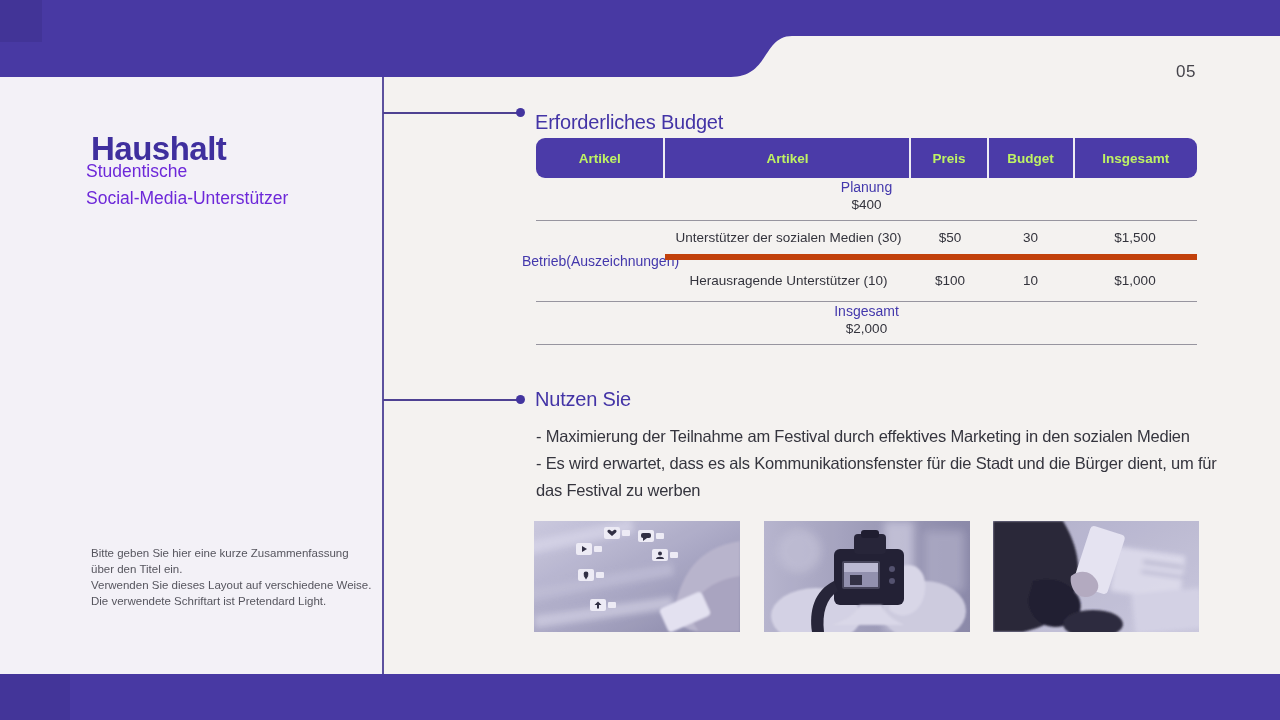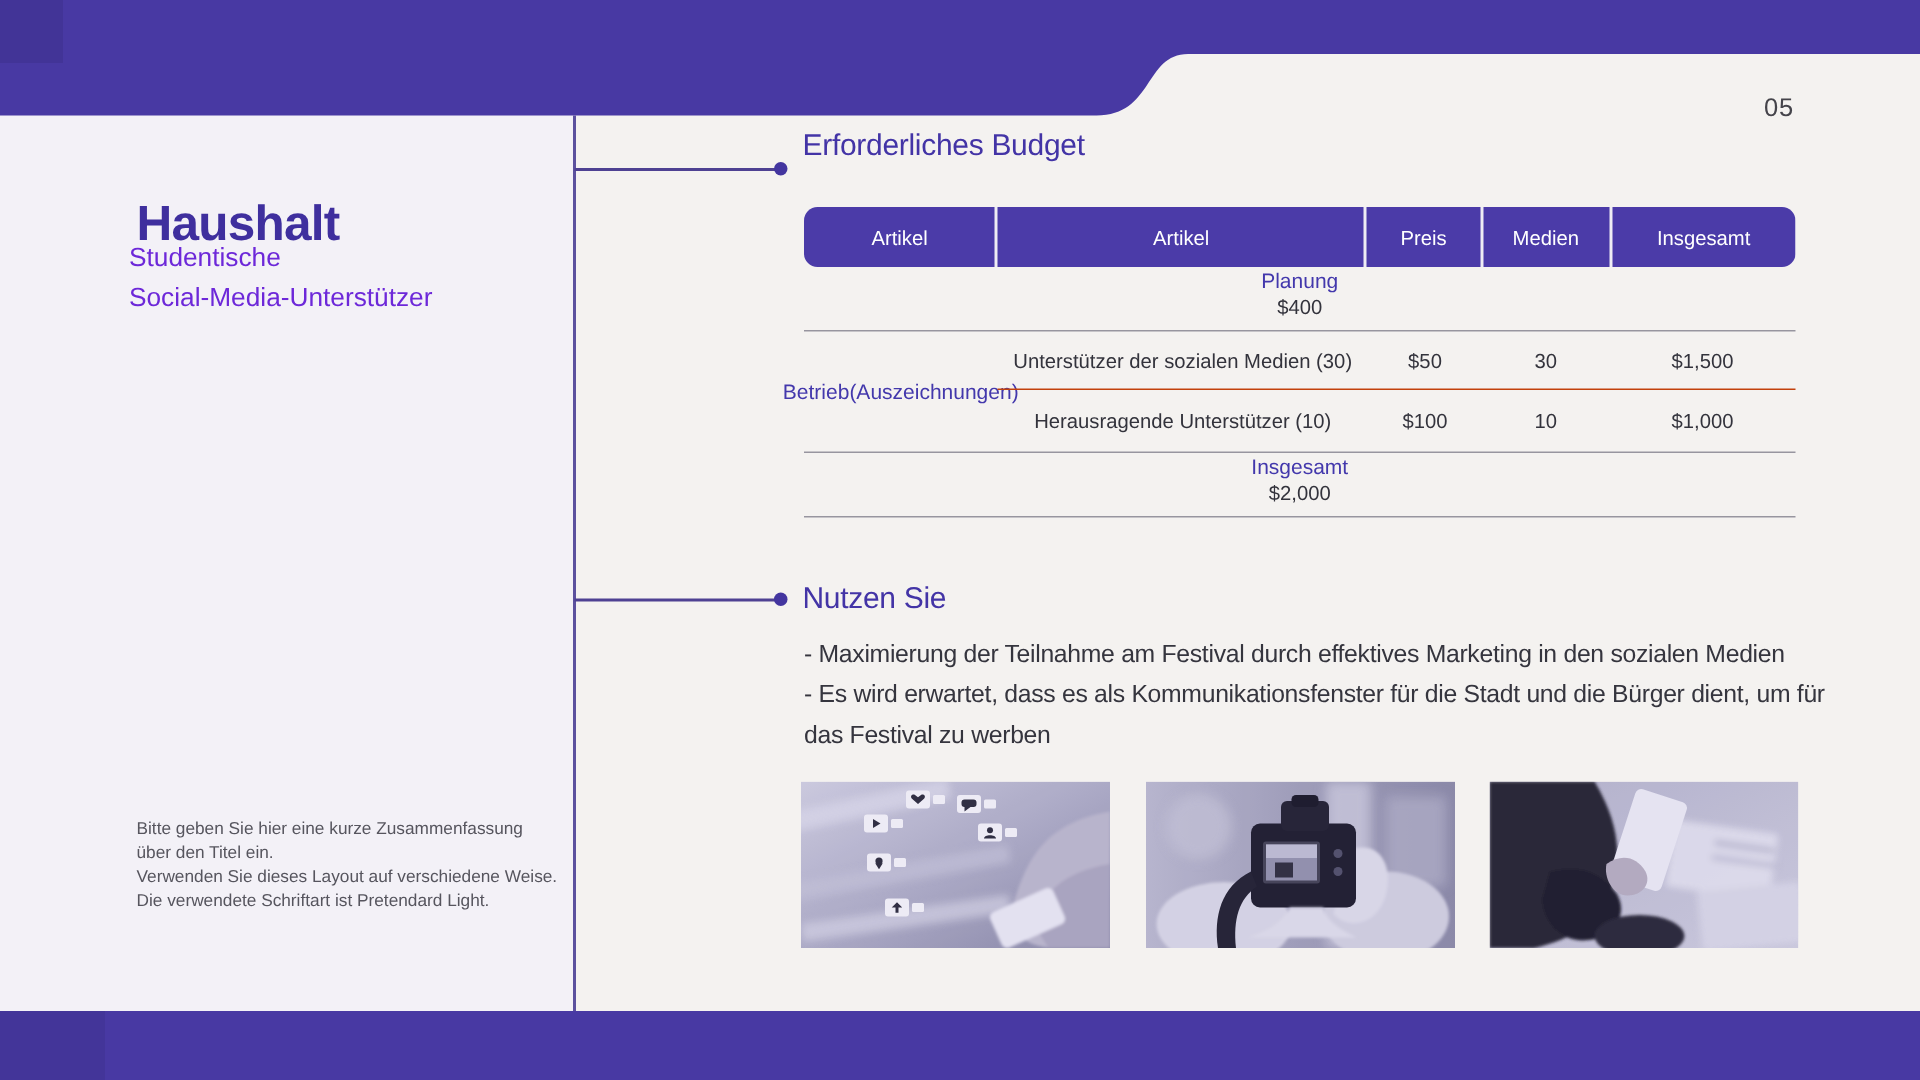--- a/index.html
+++ b/index.html
@@ -22,33 +22,33 @@
   .footnote { position:absolute; left:91px; top:545px; font-size:11.5px; color:#56555E; line-height:16px; }
 
   .connector { position:absolute; height:2px; background:#4E4192; }
   .connector-dot { position:absolute; width:9px; height:9px; border-radius:50%; background:#43359F; }
 
   .section-heading { position:absolute; font-size:20px; font-weight:500; color:#4334A6; letter-spacing:-0.2px; }
 
   
   .budget-table { position:absolute; left:536px; top:138px; width:661px; }
   .t-header { display:flex; gap:2px; height:40px; background:#EFEDF4; border-radius:9px; overflow:hidden; }
-  .t-header .th { background:#4B3BA8; color:#ffffff; font-size:13.5px; font-weight:400;
+  .t-header .th { background:#4B3BA8; color:#bef264; font-size:13.5px; font-weight:700;
                   display:flex; align-items:center; justify-content:center; }
   .col1{width:129px;} .col2{width:247px;} .col3{width:76px;} .col4{width:85px;} .col5{width:124px;}
   .t-row { display:flex; align-items:center; border-bottom:1px solid #97959F;flex-direction:column; }
   .t-cell { display:flex; align-items:center; justify-content:center; text-align:center;
             font-size:13.5px; color:#33333C; }
   .item-cell { font-size:14px; font-weight:500; color:#4338AC; line-height:19px; }
   .row-planung { height:43px; }
   .row-group { display:flex; border-bottom:1px solid #97959F; }
   .group-label { width:129px; display:flex; flex-direction:row; align-items:center; justify-content:center; }
   .group-rows { width:532px; }
   .sub-row { display:flex; align-items:center; height:40px; }
-  .sub-row.first { border-bottom:1px solid #c2410c; height:39px; }
+  .sub-row.first { border-bottom:6px solid #c2410c; height:39px; }
   .sub-row.second { height:41px; }
   .sub-row .col2 { width:247px; }
   .row-total { height:43px; }
 
   
   .benefits-text { position:absolute; left:536px; top:423px; width:702px;
                    font-size:16.5px; color:#35353E; line-height:27px; letter-spacing:-0.2px; }
 
   
   .photo { position:absolute; top:521px; width:206px; height:111px; overflow:hidden; }
@@ -78,28 +78,28 @@
   </div>
   <div class="footnote">
     <div>Bitte geben Sie hier eine kurze Zusammenfassung</div>
     <div>über den Titel ein.</div>
     <div>Verwenden Sie dieses Layout auf verschiedene Weise.</div>
     <div>Die verwendete Schriftart ist Pretendard Light.</div>
   </div>
 
   <div class="connector" style="left:383px; top:112px; width:134px;"></div>
   <div class="connector-dot" style="left:516px; top:108px;"></div>
-  <div class="section-heading" style="left:535px; top:86px;">Erforderliches Budget</div>
+  <div class="section-heading" style="left:535px; top:111px;">Erforderliches Budget</div>
 
   <div class="budget-table">
     <div class="t-header">
       <div class="th col1">Artikel</div>
       <div class="th col2">Artikel</div>
       <div class="th col3">Preis</div>
-      <div class="th col4">Medien</div>
+      <div class="th col4">Budget</div>
       <div class="th col5">Insgesamt</div>
     </div>
 
     <div class="t-row row-planung">
       <div class="t-cell item-cell col1">Planung</div>
       <div class="t-cell col2"></div>
       <div class="t-cell col3"></div>
       <div class="t-cell col4"></div>
       <div class="t-cell col5">$400</div>
     </div>

